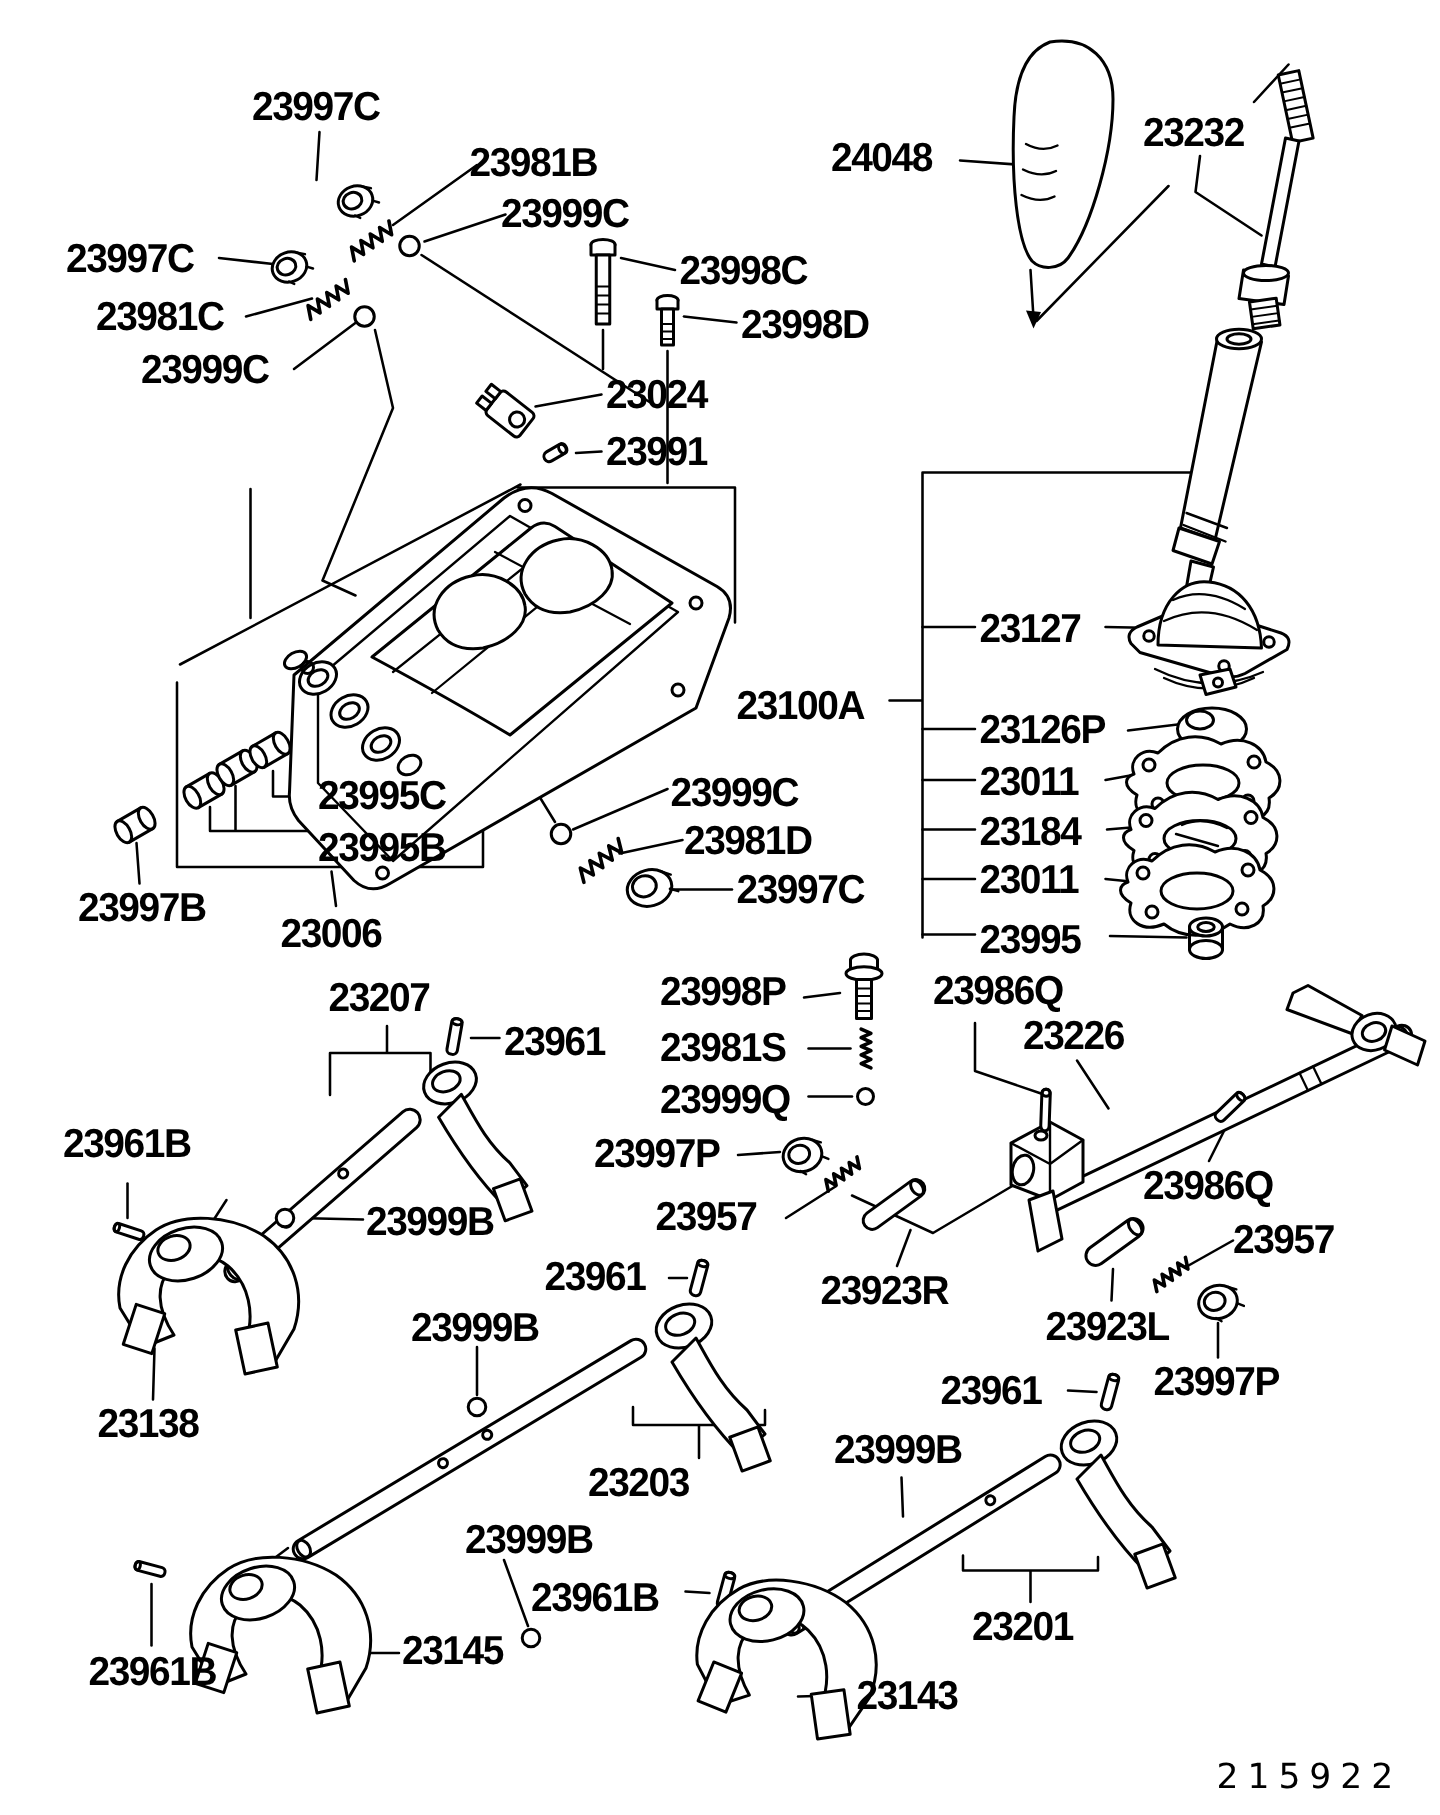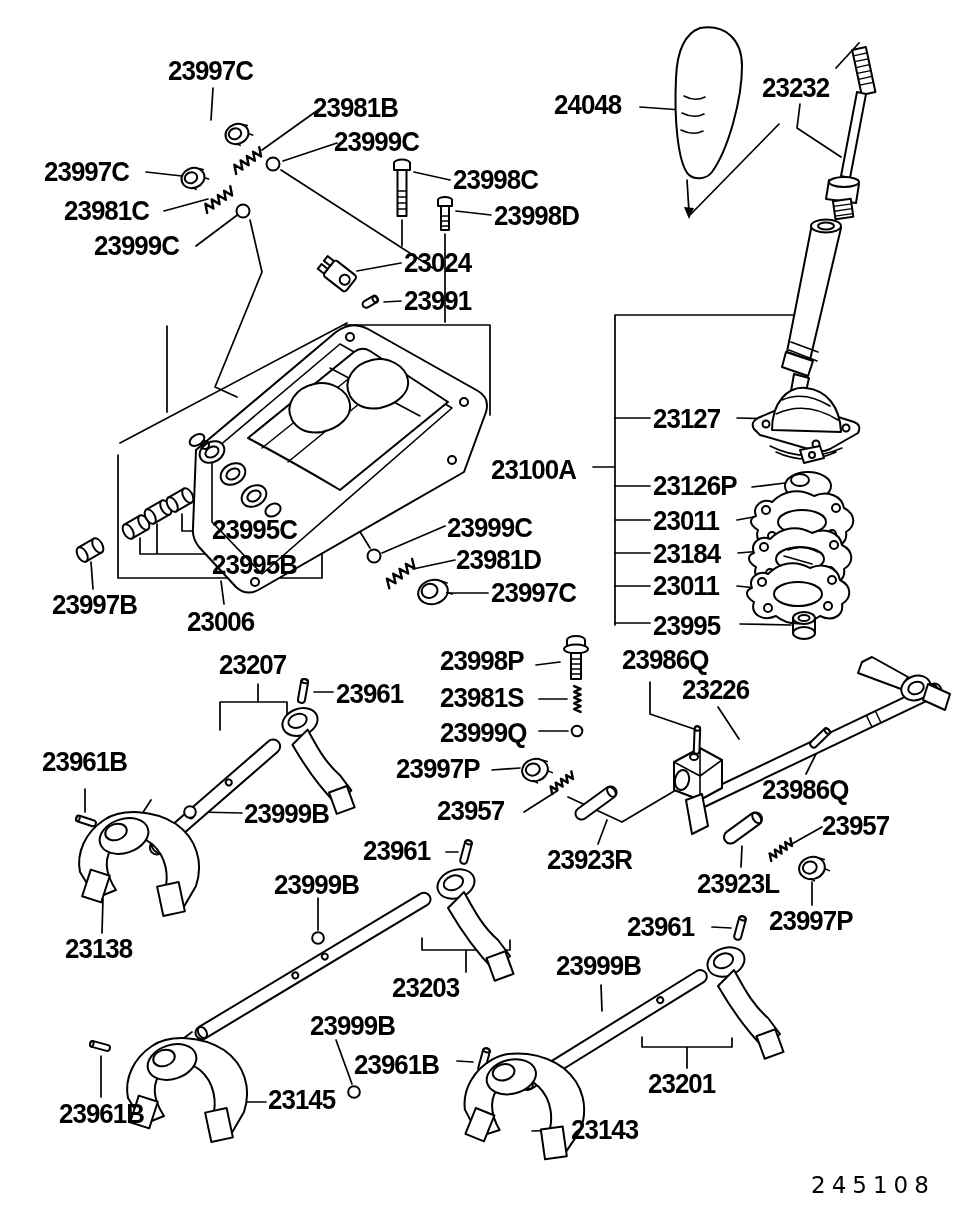--- a/index.html
+++ b/index.html
@@ -417,15 +417,15 @@
 <div class="lbl" style="left:65px;top:935px">23138</div>
 <div class="lbl" style="left:392px;top:974px">23203</div>
 <div class="lbl" style="left:310px;top:1012px">23999B</div>
 <div class="lbl" style="left:354px;top:1051px">23961B</div>
 <div class="lbl" style="left:556px;top:952px">23999B</div>
 <div class="lbl" style="left:59px;top:1100px">23961B</div>
 <div class="lbl" style="left:268px;top:1086px">23145</div>
 <div class="lbl" style="left:648px;top:1070px">23201</div>
 <div class="lbl" style="left:571px;top:1116px">23143</div>
 
-<div class="drawnum" style="left:811px;top:1174px">245108</div>
+<div class="drawnum" style="left:811px;top:1174px">215922</div>
 
 </div>
 
 </body></html>

